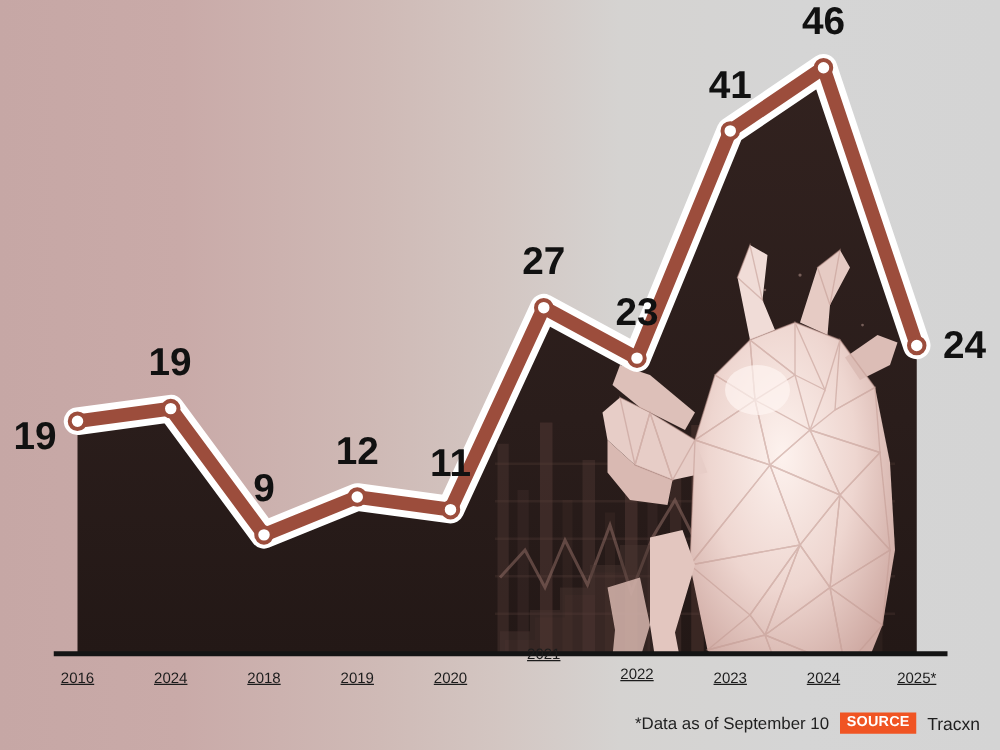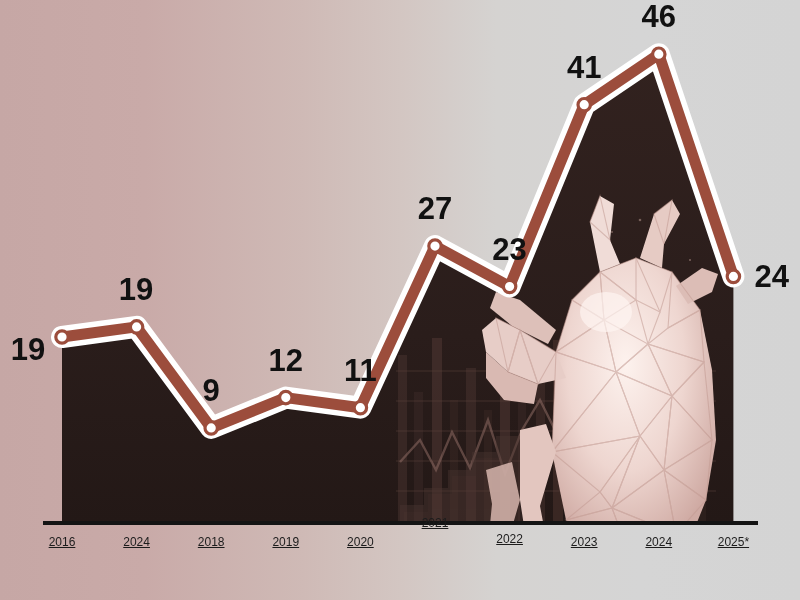--- a/index.html
+++ b/index.html
@@ -261,14 +261,19 @@
       <div class="tick-label" style="left: 211.2px; top: 536px;">2018</div>
       <div class="tick-label" style="left: 285.8px; top: 536px;">2019</div>
       <div class="tick-label" style="left: 360.4px; top: 536px;">2020</div>
       <div class="tick-label" style="left: 435px; top: 517px;">2021</div>
       <div class="tick-label" style="left: 509.6px; top: 533px;">2022</div>
       <div class="tick-label" style="left: 584.2px; top: 536px;">2023</div>
       <div class="tick-label" style="left: 658.8px; top: 536px;">2024</div>
       <div class="tick-label" style="left: 733.4px; top: 536px;">2025*</div>
     </div>
 
+  <div class="footer">
+    <span class="footnote">*Data as of September 10</span>
+    <span class="source-badge">SOURCE</span>
+    <span class="source-name">Tracxn</span>
+  </div>
 
 </div>
 
 </body></html>

